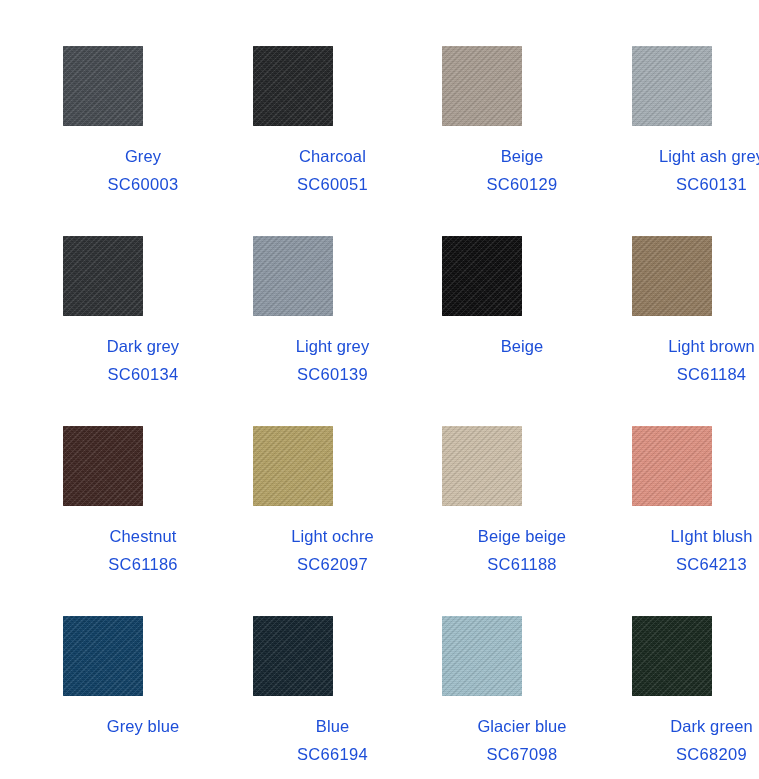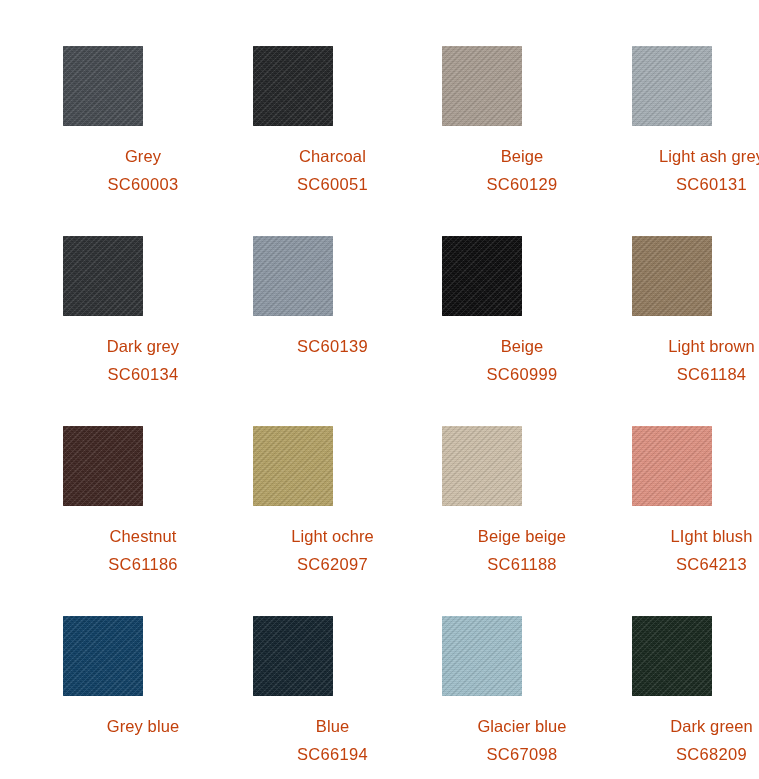--- a/index.html
+++ b/index.html
@@ -80,21 +80,21 @@
     width: 160px;
     margin-top: 16px;
     text-align: center;
     margin-left: -40px;
     padding-left: 40px;
   }
 
   .swatch-name,
   .swatch-code {
     display: block;
-    color: #c2410c;
+    color: #1d4ed8;
     font-size: 16.5px;
     line-height: 28px;
     letter-spacing: 0.1px;
     white-space: nowrap;
   }
   .swatch-code {
     letter-spacing: 0.3px;
   }
 </style>
 </head>
@@ -144,30 +144,30 @@
       <div class="swatch-labels">
         <span class="swatch-name">Dark grey</span>
         <span class="swatch-code">SC60134</span>
       </div>
     </div>
     <div class="swatch-cell">
       <div class="swatch-chip" style="background-color: rgb(140, 151, 163);">
         <div class="swatch-texture-overlay"></div>
       </div>
       <div class="swatch-labels">
+        <span class="swatch-name">Light grey</span>
         <span class="swatch-code">SC60139</span>
       </div>
     </div>
     <div class="swatch-cell">
       <div class="swatch-chip" style="background-color: rgb(13, 13, 14);">
         <div class="swatch-texture-overlay"></div>
       </div>
       <div class="swatch-labels">
         <span class="swatch-name">Beige</span>
-        <span class="swatch-code">SC60999</span>
       </div>
     </div>
     <div class="swatch-cell">
       <div class="swatch-chip" style="background-color: rgb(145, 122, 94);">
         <div class="swatch-texture-overlay"></div>
       </div>
       <div class="swatch-labels">
         <span class="swatch-name">Light brown</span>
         <span class="swatch-code">SC61184</span>
       </div>

